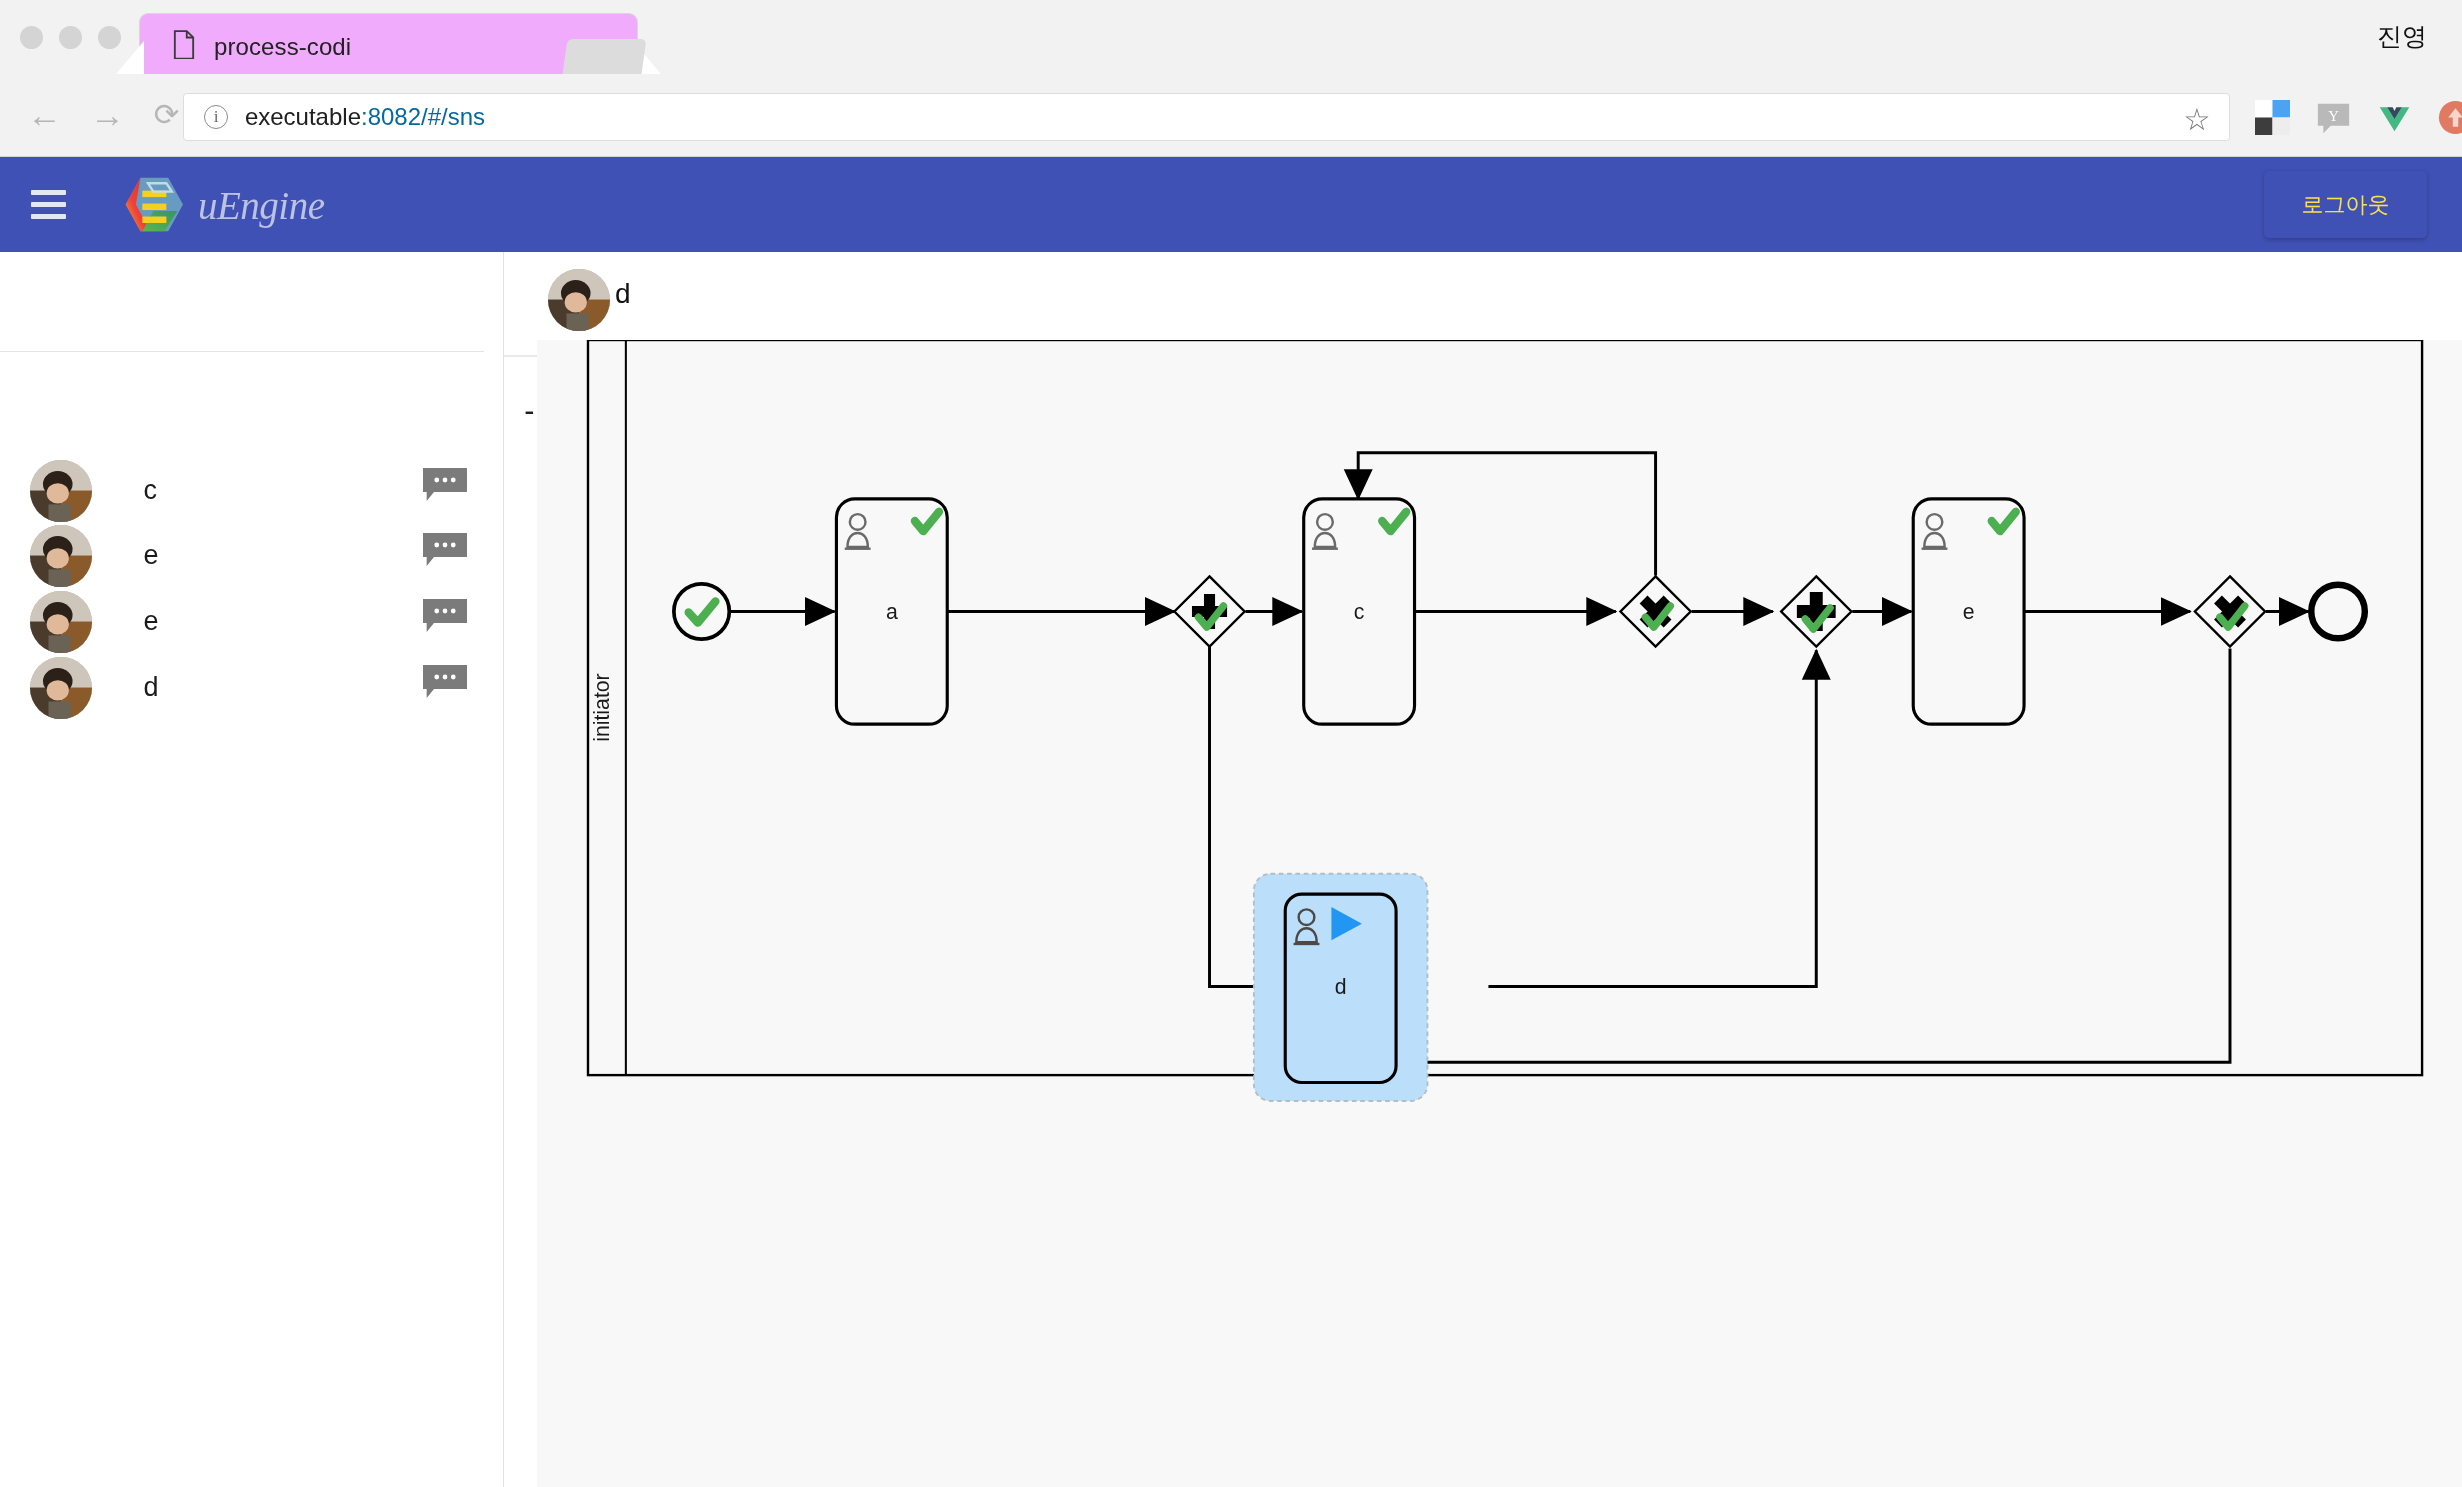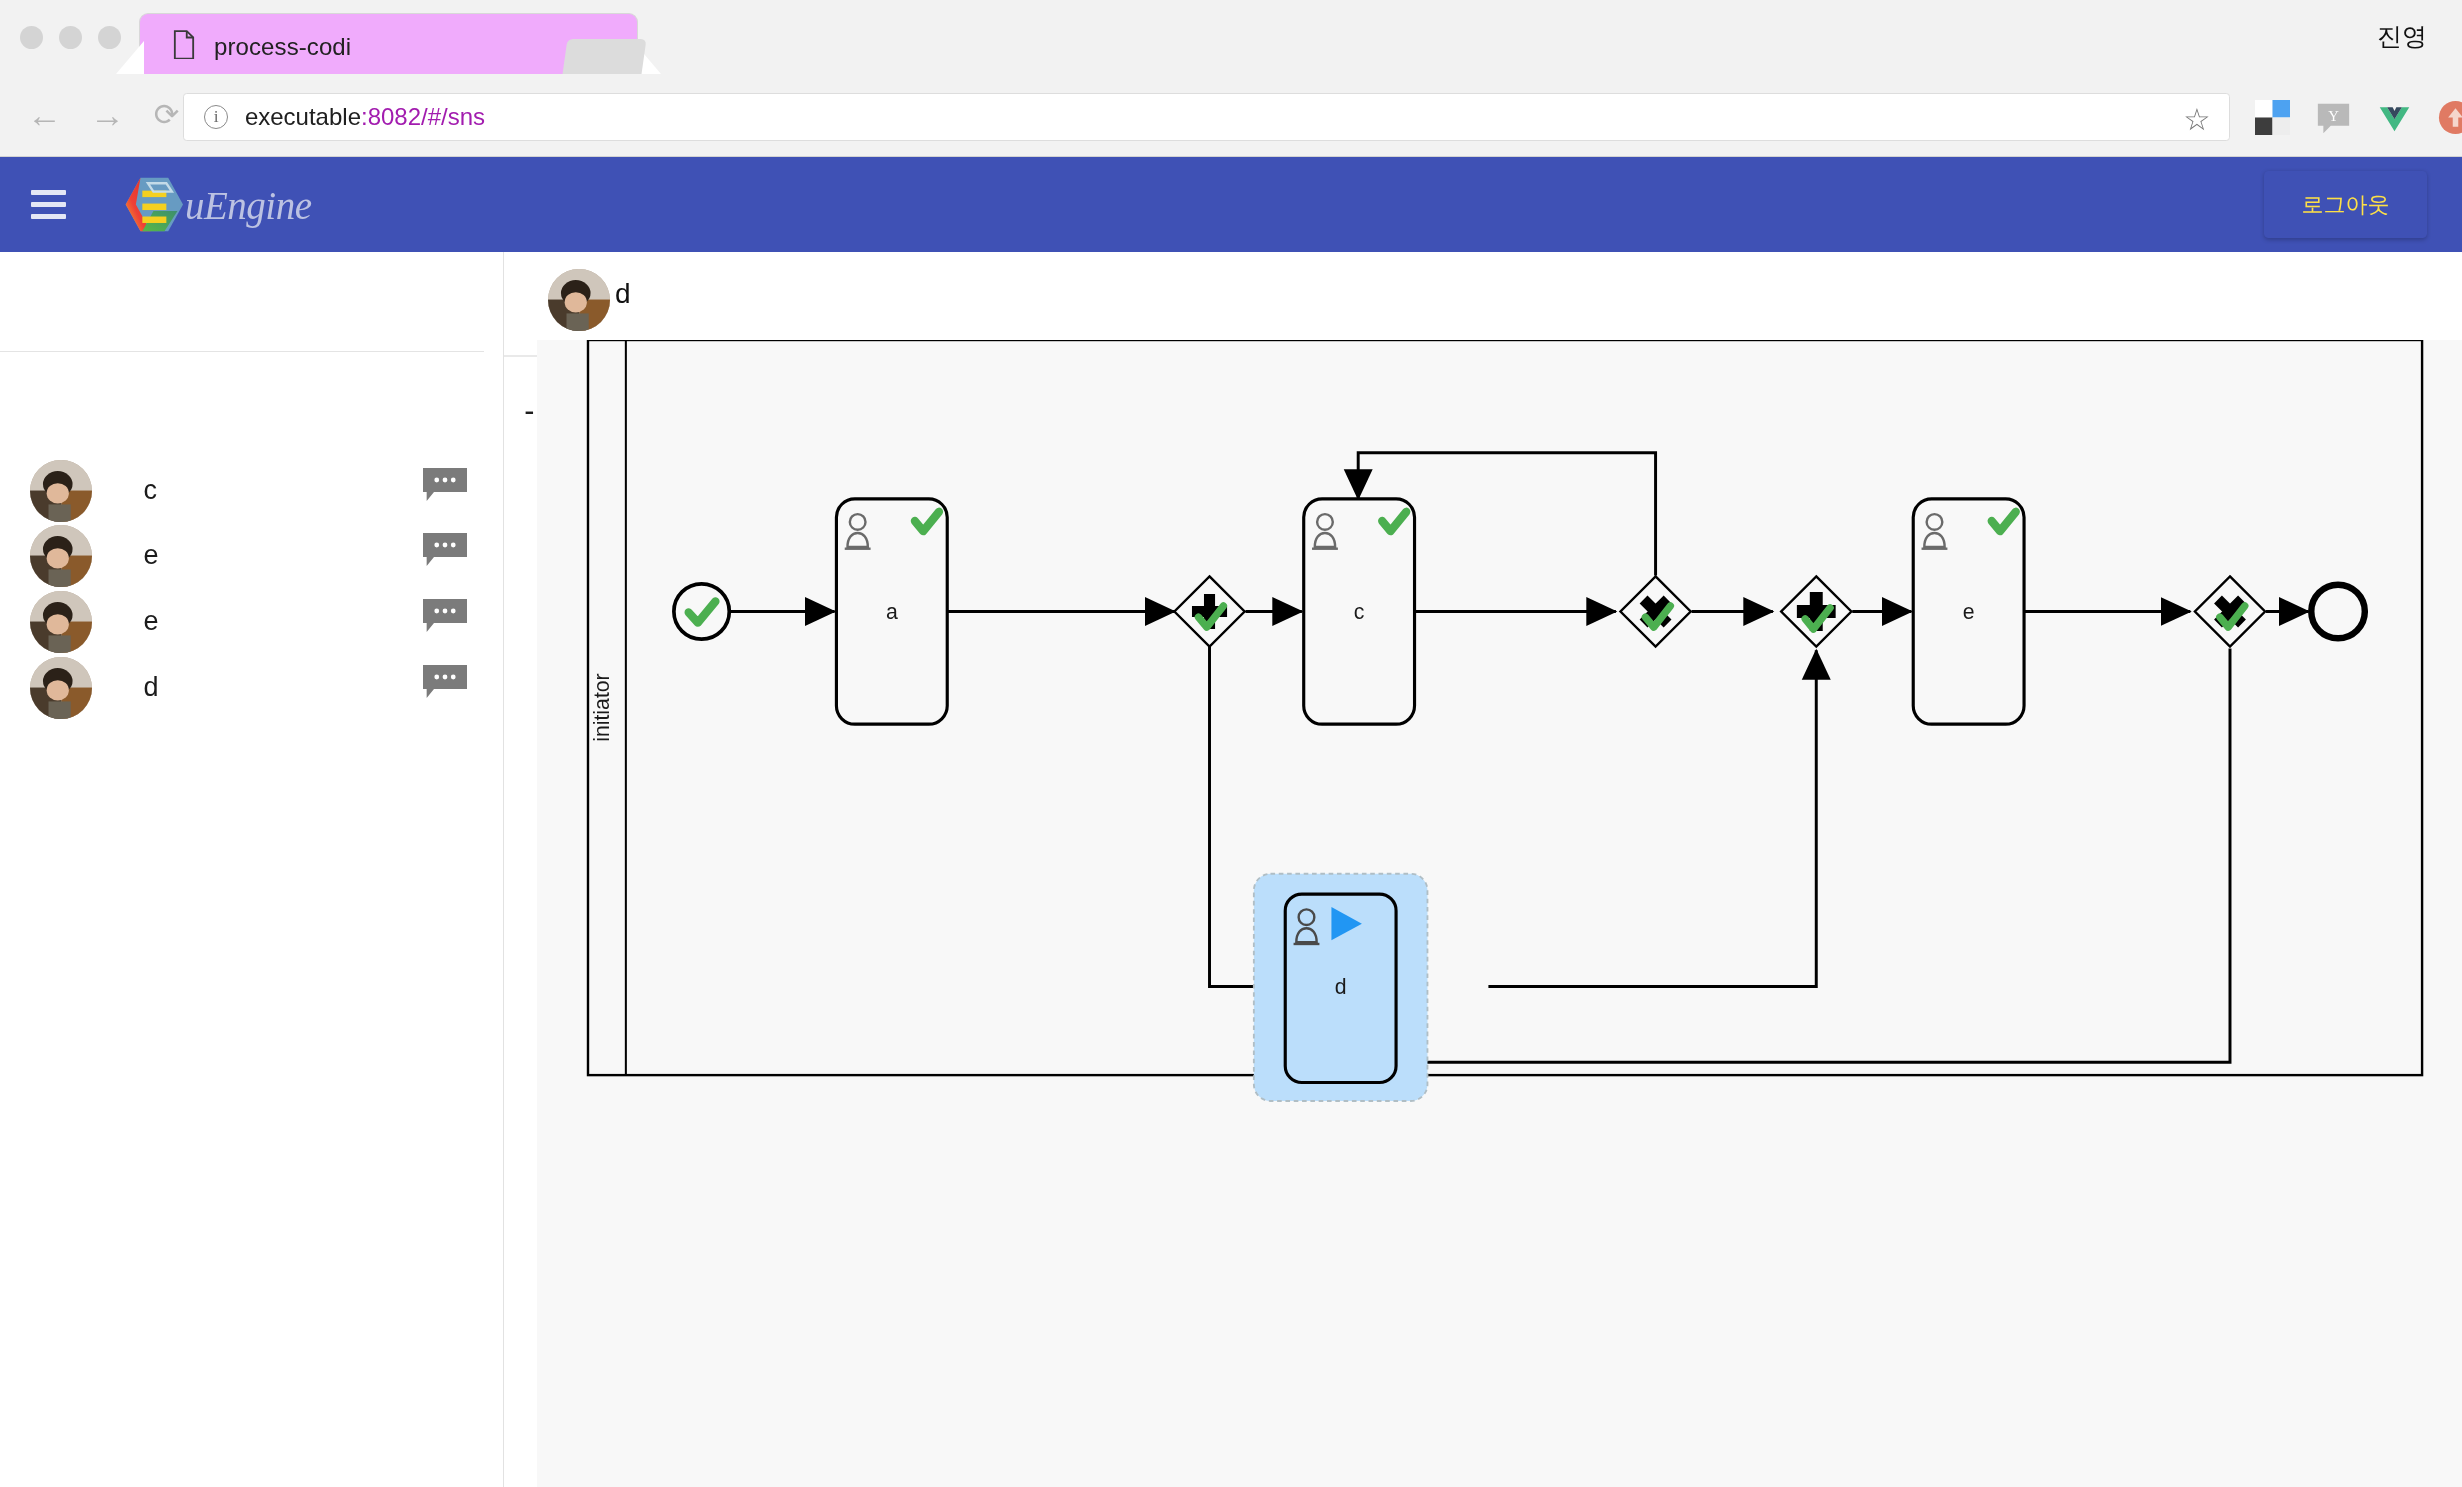--- a/index.html
+++ b/index.html
@@ -39,30 +39,30 @@
   .nav-fwd { left: 89px; }
   .nav-reload { left: 148px; font-size: 30.5px; }
   .omnibox {
     position: absolute; left: 183px; top: 18.5px; width: 2047px; height: 48px;
     background: #ffffff; border: 0.9px solid #dddddd; border-radius: 3.7px;
     display: flex; align-items: center;
   }
   .info-circle { width: 24px; height: 24px; border-radius: 50%; border: 1.8px solid #8a8a8a;
     color: #6b6b6b; font-size: 17.5px; text-align: center; line-height: 21px; margin-left: 20.3px; font-family: "Liberation Serif", serif; }
   .url { margin-left: 16.6px; font-size: 24px; color: #202020; }
-  .url .muted { color: #a21caf; margin-top: 29px; }
+  .url .muted { color: #0369a1; margin-top: 29px; }
   .star { position: absolute; right: 18.5px; top: 8.3px; font-size: 30.5px; color: #777; }
   .ext-icons { position: absolute; left: 2255px; top: 26px; display: flex; gap: 26px; align-items: center; }
   .ext { width: 35px; height: 35px; }
 
   
   .appbar { position: absolute; left: 0; top: 157px; width: 2462px; height: 95px; background: #3f51b5; }
   .hamburger { position: absolute; left: 30.5px; top: 33px; width: 35px; height: 28px; }
   .hamburger i { display: block; height: 4.6px; background: #e4e6f5; margin-bottom: 7.4px; border-radius: 0.9px; }
-  .brand { position: absolute; left: 120px; top: 16.6px; display: flex; align-items: center; }
+  .brand { position: absolute; left: 120px; top: 16.6px; display: flex; align-items: center; gap: 13px; }
   .brand-text { font-size: 39px; color: #bcc2e2; font-family: "Liberation Serif", serif; font-style: italic; letter-spacing: -0.5px; }
   .logout-btn {
     position: absolute; right: 35px; top: 14px; width: 163px; height: 67px;
     background: #3f51b5; border-radius: 4.6px; color: #fde047; font-size: 22px;
     display: flex; align-items: center; justify-content: center;
     box-shadow: 0 1.8px 4.6px rgba(0,0,0,0.22);
   }
 
   
   .sidebar { position: absolute; left: 0; top: 252px; width: 504px; height: 1235px; background: #ffffff;

